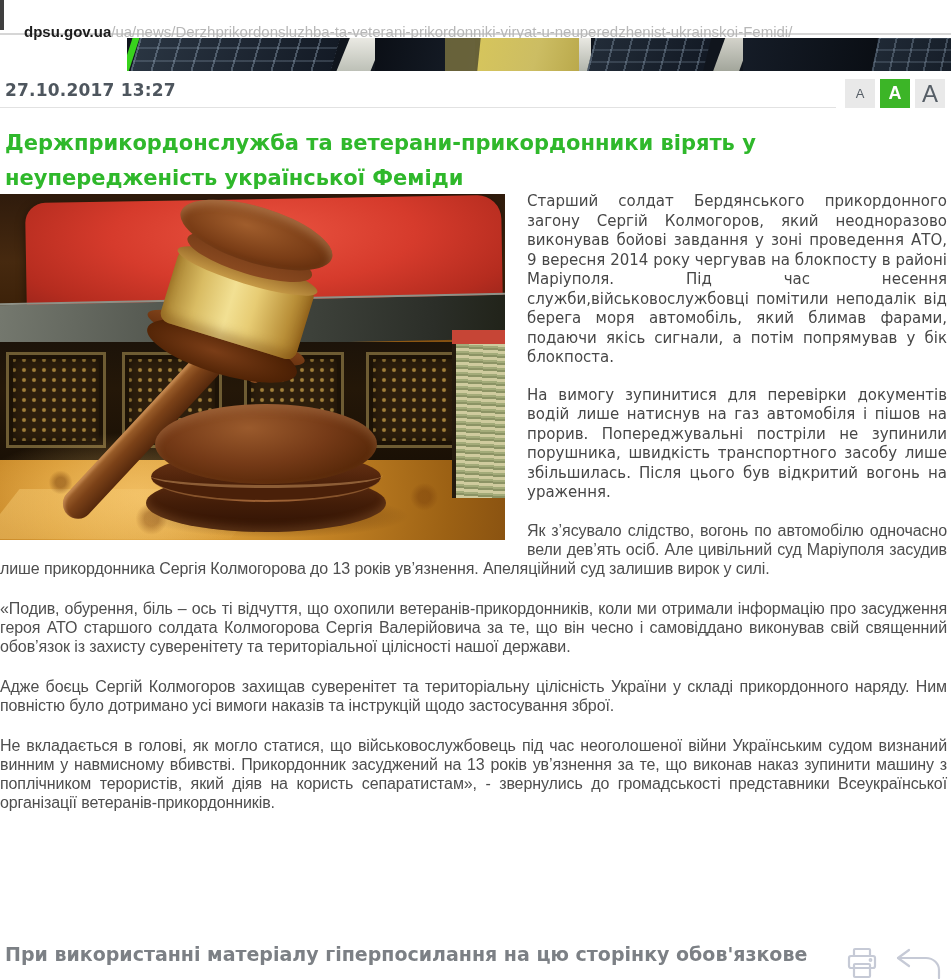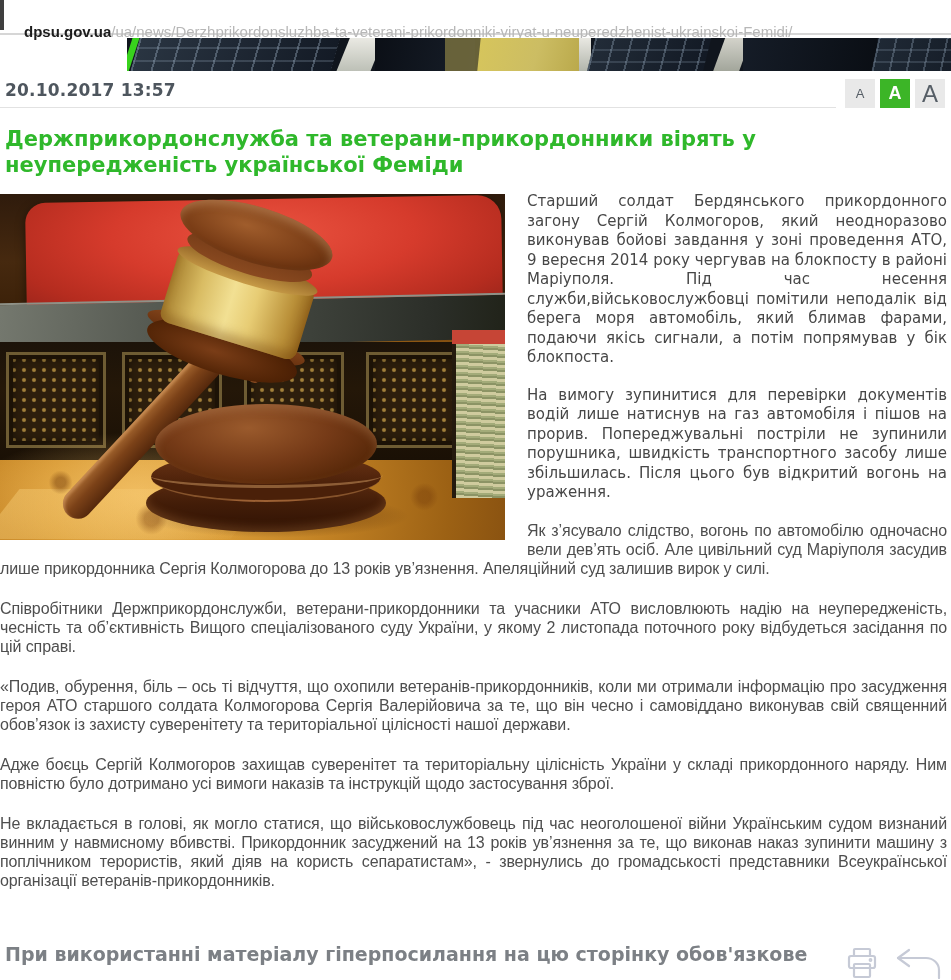--- a/index.html
+++ b/index.html
@@ -53,21 +53,21 @@
   .size-btn { width:30px; height:29px; border:none; padding:0; cursor:pointer;
     background:#e9e9e9; color:#565e66; font-family:"Liberation Sans", sans-serif;
     display:flex; align-items:center; justify-content:center; }
   .size-btn.sm { font-size:13px; }
   .size-btn.md { font-size:18px; font-weight:bold; }
   .size-btn.lg { font-size:24px; }
   .size-btn.active { background:#3cb527; color:#ffffff; }
   .rule { position:absolute; left:0; top:107px; width:836px; border-bottom:1px solid #e2e2e2; }
   
   .title { position:absolute; left:5px; top:126px; width:941px; margin:0;
-    color:#2fb82b; font-size:21px; font-weight:bold; line-height:26px; }
+    color:#2fb82b; font-size:21px; font-weight:bold; line-height:35px; }
   
   .article { position:absolute; left:0; top:192px; width:951px; }
   .article p.lead { font-size:15px; line-height:19.5px; color:#474747;
     text-align:justify; margin:0 4px 18px 0; }
   .article p.rest { font-family:"Liberation Sans", sans-serif; font-size:16px;
     line-height:19px; letter-spacing:-0.1px; color:#4e4e4e;
     text-align:justify; margin:0 4px 21px 0; }
   
   .photo { float:left; width:505px; height:346px; margin:2px 22px 14px 0;
     position:relative; overflow:hidden;
@@ -161,21 +161,21 @@
   <div class="bn bn-yellow"></div>
   <div class="bn bn-white2"></div>
   <div class="bn bn-grid2"></div>
   <div class="bn bn-white3"></div>
   <div class="bn bn-dark2"></div>
   <div class="bn bn-grid3"></div>
 
   <div class="bn bn-green"></div>
 </div>
 
-<div class="date">20.10.2017 13:57</div>
+<div class="date">27.10.2017 13:27</div>
 <div class="size-btns">
   <button class="size-btn sm">A</button>
   <button class="size-btn md active">A</button>
   <button class="size-btn lg">A</button>
 </div>
 <div class="rule"></div>
 
 <h1 class="title">Держприкордонслужба та ветерани-прикордонники вірять у неупередженість української Феміди</h1>
 
 <div class="article">
@@ -206,21 +206,20 @@
       <div class="h-botcap"></div>
       <div class="h-gold"></div>
       <div class="h-goldtop"></div>
       <div class="h-cap2"></div>
       <div class="h-cap"></div>
     </div>
   </div>
   <p class="lead">Старший солдат Бердянського прикордонного загону Сергій Колмогоров, який неодноразово виконував бойові завдання у зоні проведення АТО, 9 вересня 2014 року чергував на блокпосту в районі Маріуполя. Під час несення служби,військовослужбовці помітили неподалік від берега моря автомобіль, який блимав фарами, подаючи якісь сигнали, а потім попрямував у бік блокпоста.</p>
   <p class="lead">На вимогу зупинитися для перевірки документів водій лише натиснув на газ автомобіля і пішов на прорив. Попереджувальні постріли не зупинили порушника, швидкість транспортного засобу лише збільшилась.  Після цього був відкритий вогонь на ураження.</p>
   <p class="rest">Як з’ясувало слідство, вогонь по автомобілю одночасно вели дев’ять осіб. Але цивільний суд Маріуполя засудив лише прикордонника Сергія Колмогорова до 13 років ув’язнення. Апеляційний суд залишив вирок у силі.</p>
-  <p class="rest">Співробітники Держприкордонслужби, ветерани-прикордонники та учасники АТО висловлюють надію на неупередженість, чесність та об’єктивність Вищого спеціалізованого суду України, у якому 2 листопада поточного року відбудеться засідання по цій справі.</p>
   <p class="rest">«Подив, обурення, біль – ось ті відчуття, що охопили ветеранів-прикордонників, коли ми отримали інформацію про засудження героя АТО старшого солдата Колмогорова Сергія Валерійовича за те, що він чесно і самовіддано виконував свій священний обов’язок із захисту суверенітету та територіальної цілісності нашої держави.</p>
   <p class="rest">Адже боєць Сергій Колмогоров захищав суверенітет та територіальну цілісність України у складі прикордонного наряду. Ним повністю було дотримано усі вимоги наказів та інструкцій щодо застосування зброї.</p>
   <p class="rest">Не вкладається в голові, як могло статися, що військовослужбовець під час неоголошеної війни Українським судом визнаний винним у навмисному вбивстві. Прикордонник засуджений на 13 років ув’язнення за те, що виконав наказ зупинити машину з поплічником терористів, який діяв на користь сепаратистам», - звернулись до громадськості представники Всеукраїнської організації ветеранів-прикордонників.</p>
 </div>
 
 <div class="footer">
   <div class="footer-note">При використанні матеріалу гіперпосилання на цю сторінку обов'язкове</div>
   <div class="footer-icons">
     <button class="icon-btn">
       <span>

